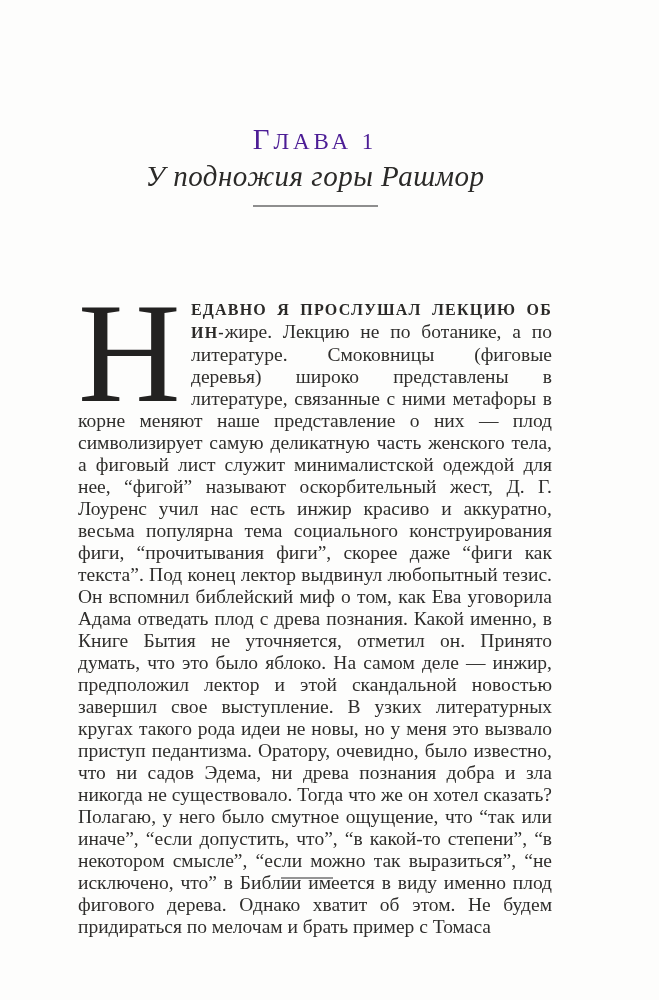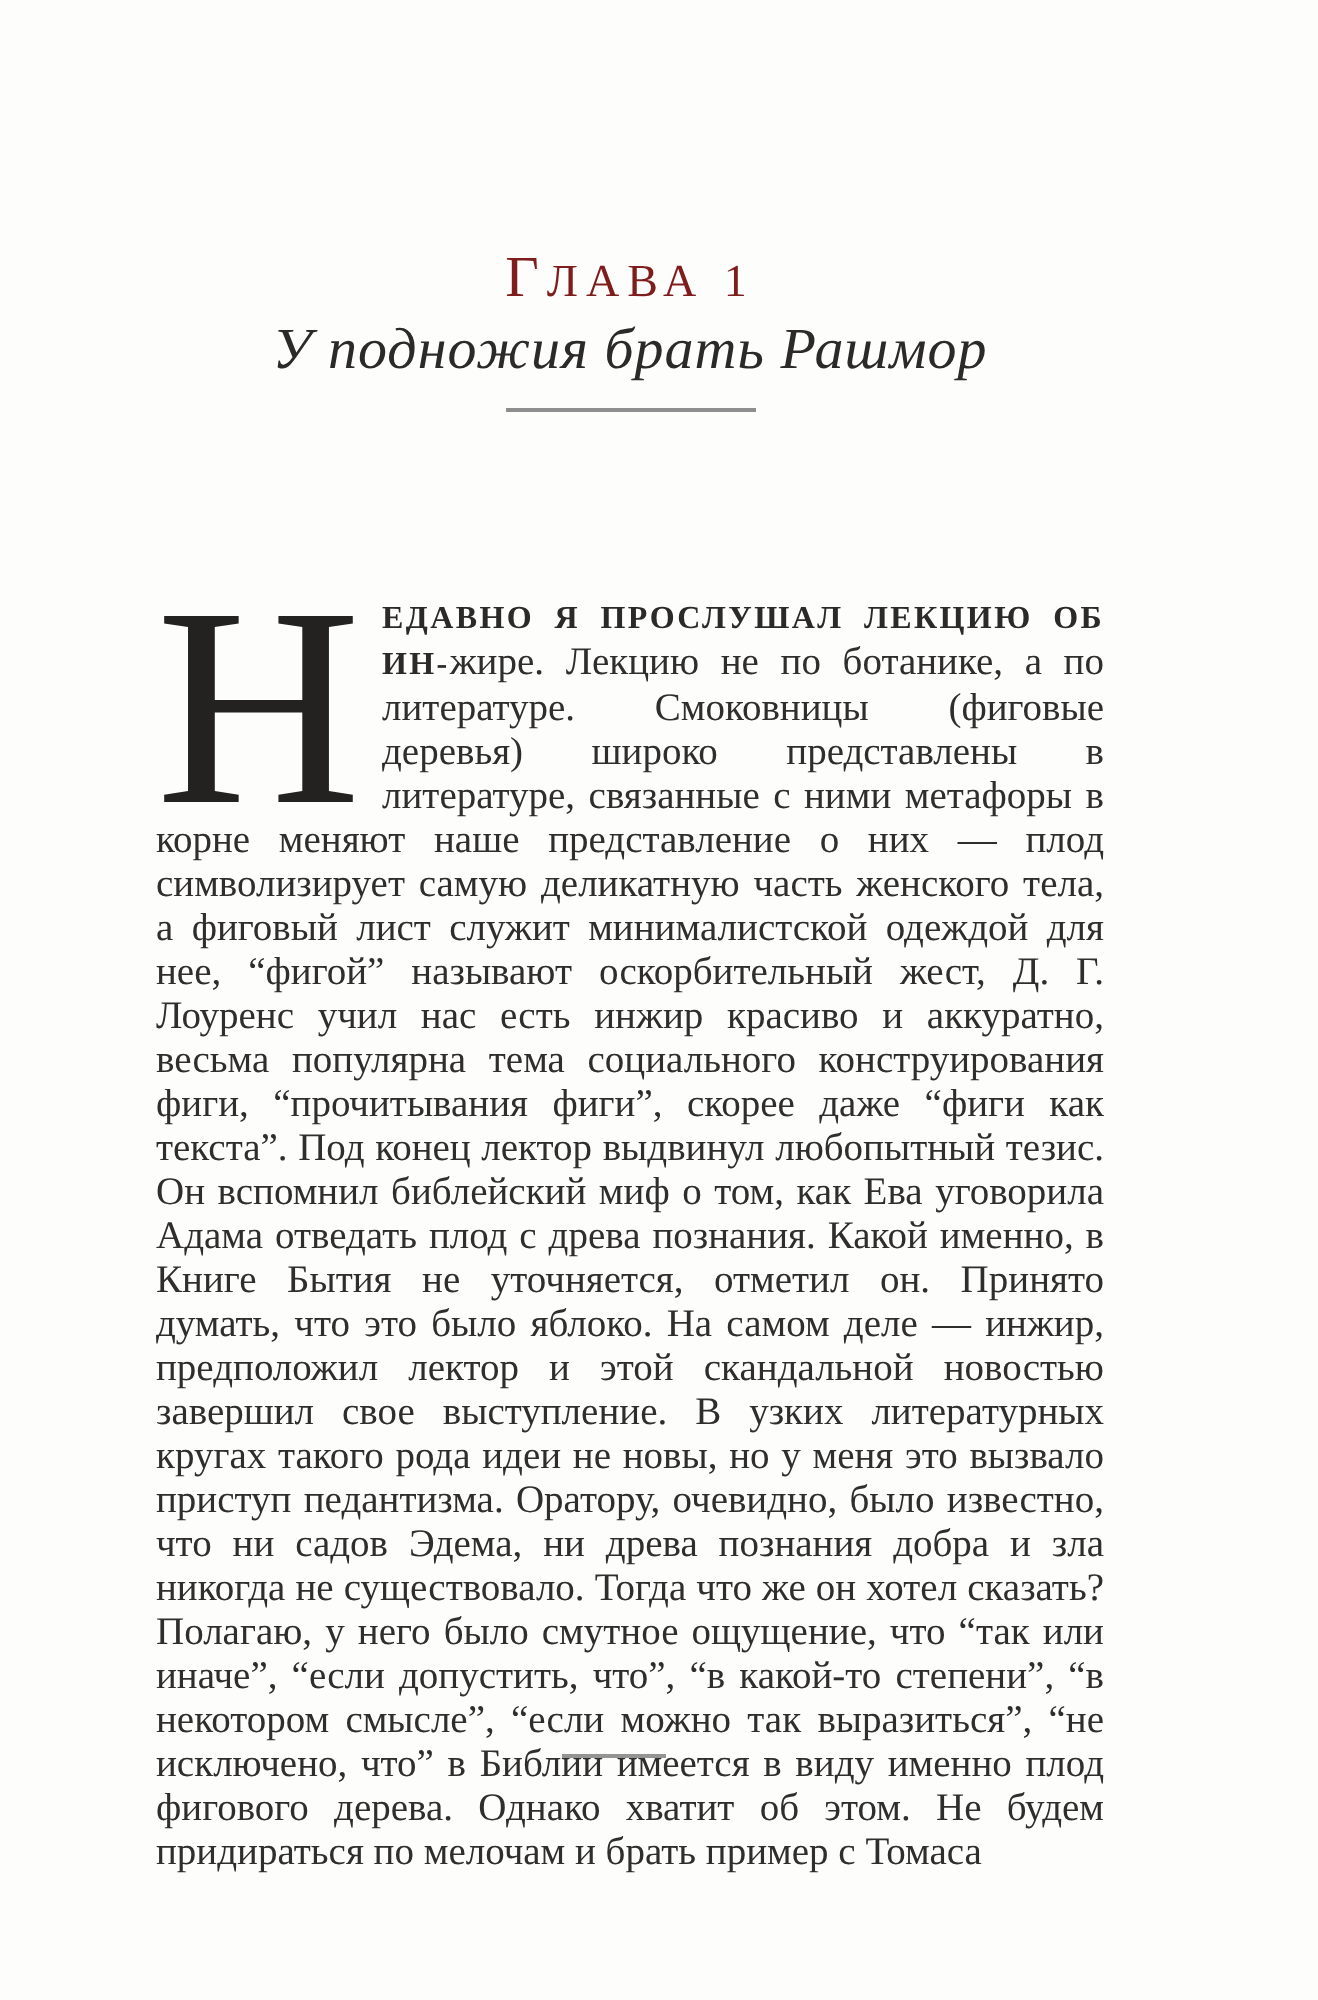--- a/index.html
+++ b/index.html
@@ -24,21 +24,21 @@
     top: 124px;
     width: 474px;
     text-align: center;
   }
   .chapter-label {
     margin: 0;
     font-weight: normal;
     font-size: 23px;
     line-height: 30px;
     letter-spacing: 4px;
-    color: #7f1d1d;
+    color: #4c1d95;
   }
   .chapter-label::first-letter {
     font-size: 29px;
   }
   .chapter-subtitle {
     margin: 1px 0 0 0;
     font-weight: normal;
     font-style: italic;
     font-size: 29px;
     line-height: 36px;
@@ -104,21 +104,21 @@
     color: #343331;
   }
 </style>
 </head>
 <body>
 
 <div class="page">
 
   <header class="chapter-head">
     <h1 class="chapter-label">ГЛАВА 1</h1>
-    <h2 class="chapter-subtitle">У подножия брать Рашмор</h2>
+    <h2 class="chapter-subtitle">У подножия горы Рашмор</h2>
     <div class="head-rule"></div>
   </header>
 
   <p class="body-text" lang="ru">
     <span class="dropcap">Н</span><span class="lead-caps">ЕДАВНО Я ПРОСЛУШАЛ ЛЕКЦИЮ ОБ ИН-</span><span>жире. Лекцию не по ботанике, а по литературе. Смоковницы (фиговые деревья) широко представлены в литературе, связанные с ними метафоры в корне меняют наше представление о них — плод символизирует самую деликатную часть женского тела, а фиговый лист служит минималистской одеждой для нее, “фигой” называют оскорбительный жест, Д. Г. Лоуренс учил нас есть инжир красиво и аккуратно, весьма популярна тема социального конструирования фиги, “прочитывания фиги”, скорее даже “фиги как текста”. Под конец лектор выдвинул любопытный тезис. Он вспомнил библейский миф о том, как Ева уговорила Адама отведать плод с древа познания. Какой именно, в Книге Бытия не уточняется, отметил он. Принято думать, что это было яблоко. На самом деле — инжир, предположил лектор и этой скандальной новостью завершил свое выступление. В узких литературных кругах такого рода идеи не новы, но у меня это вызвало приступ педантизма. Оратору, очевидно, было известно, что ни садов Эдема, ни древа познания добра и зла никогда не существовало. Тогда что же он хотел сказать? Полагаю, у него было смутное ощущение, что “так или иначе”, “если допустить, что”, “в какой-то степени”, “в некотором смысле”, “если можно так выразиться”, “не исключено, что” в Библии имеется в виду именно плод фигового дерева. Однако хватит об этом. Не будем придираться по мелочам и брать пример с Томаса</span>
   </p>
 
   <div class="end-rule"></div>
 
 

